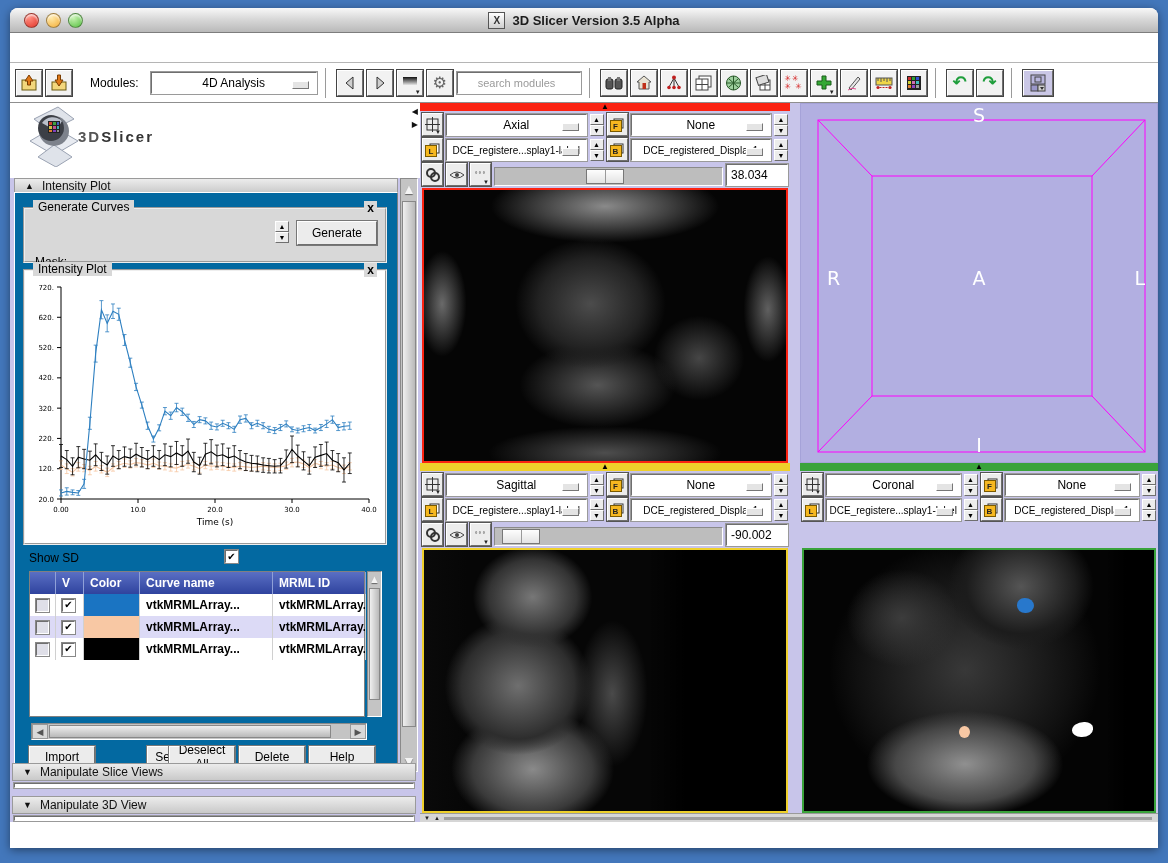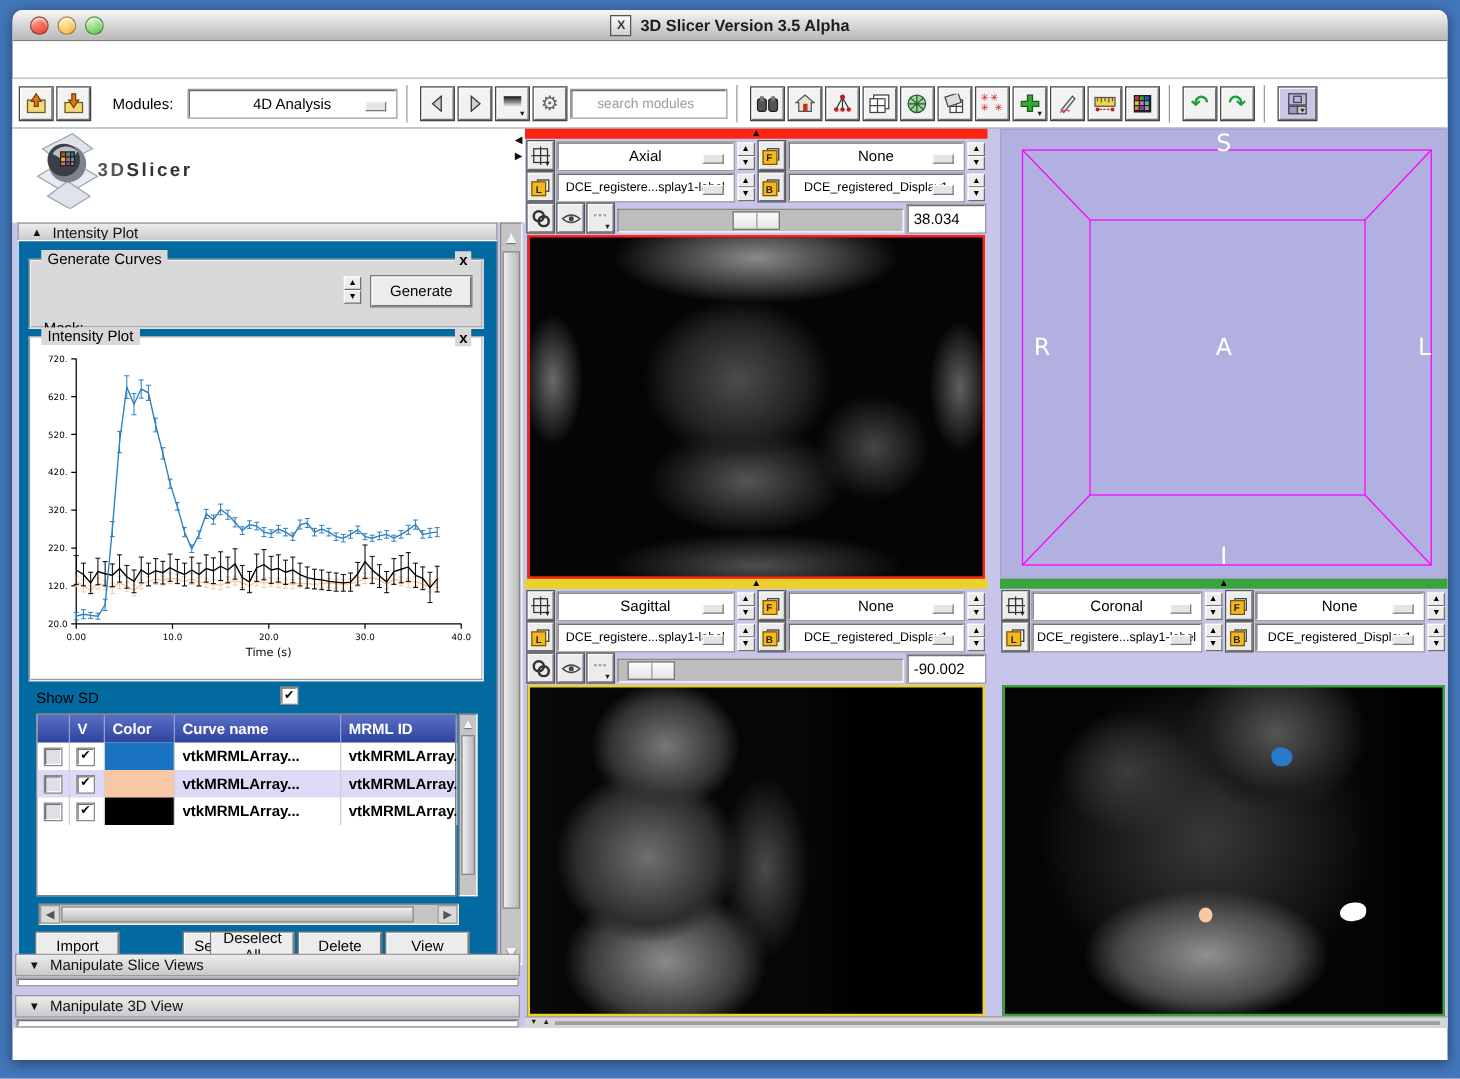--- a/index.html
+++ b/index.html
@@ -893,21 +893,21 @@
         <div class="hscroll" style="left:16px;top:530px;width:336px;">
           <div class="harrow" style="left:0;">◀</div>
           <div class="hthumb" style="left:17px;width:282px;"></div>
           <div class="harrow" style="right:0;">▶</div>
         </div>
 
         <button class="tk-btn" style="position:absolute;left:14px;top:553px;width:66px;height:21px;">Import</button>
         <button class="tk-btn" style="position:absolute;left:84px;top:553px;width:66px;height:21px;margin-left:48px;">Select All</button>
         <button class="tk-btn" style="position:absolute;left:154px;top:553px;width:66px;height:21px;">Deselect All</button>
         <button class="tk-btn" style="position:absolute;left:224px;top:553px;width:66px;height:21px;">Delete</button>
-        <button class="tk-btn" style="position:absolute;left:294px;top:553px;width:66px;height:21px;">View</button>
+        <button class="tk-btn" style="position:absolute;left:294px;top:553px;width:66px;height:21px;">Help</button>
       </div>
 
       <div class="vscroll" style="left:390px;top:75px;width:18px;height:594px;">
         <div class="sb-arrow" style="top:2px;font-size:14px;">▲</div>
         <div class="vthumb" style="top:22px;height:526px;"></div>
         <div class="sb-arrow" style="bottom:2px;font-size:14px;">▼</div>
       </div>
 
       <div class="section-hdr" style="position:absolute;left:2px;top:660px;width:404px;height:18px;">
         <span class="tri">▼</span>

